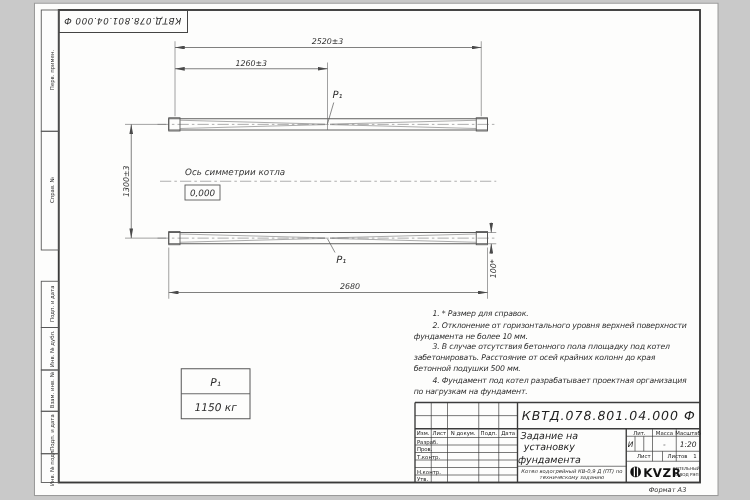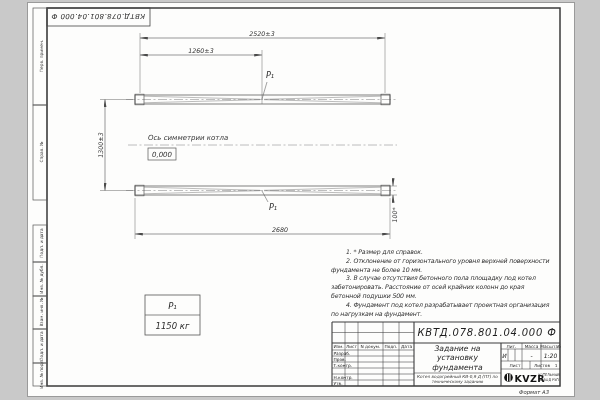--- a/index.html
+++ b/index.html
@@ -3,21 +3,21 @@
 <meta charset="utf-8">
 <style>
   html,body{margin:0;padding:0;width:600px;height:400px;overflow:hidden;
     background:#c9c9c9;font-family:"DejaVu Sans",sans-serif;}
   #sheet{position:absolute;left:27px;top:2px;width:548px;height:395px;
     background:#fdfdfc;border:1px solid #9a9a9a;box-sizing:border-box;}
   svg{position:absolute;left:0;top:0;}
   .notes{position:absolute;left:331px;top:248px;width:224px;
     font-size:6.2px;font-style:italic;line-height:8.8px;letter-spacing:-0.15px;color:#2e2e2e;}
   .notes p{margin:0;text-indent:15px;}
-  .tb-title{position:absolute;left:414px;top:344px;width:87px;height:28px;
+  .tb-title{position:absolute;left:396px;top:344px;width:87px;height:28px;
     display:flex;align-items:center;justify-content:center;text-align:center;border-radius:12px;}
   .tb-title div{width:66px;font-size:7.6px;font-style:italic;line-height:9.4px;color:#222;}
   .tb-sub{position:absolute;left:415px;top:374px;width:85px;height:11px;
     font-size:4.2px;font-style:italic;line-height:5.3px;text-align:center;color:#333;}
   
   .dt{font:italic 6.3px "DejaVu Sans",sans-serif;fill:#333;}
   .dtb{font:italic 8.5px "DejaVu Sans",sans-serif;fill:#2b2b2b;}
   .axl{font:italic 7px "DejaVu Sans",sans-serif;fill:#333;}
   .lt{font:italic 8px "DejaVu Sans",sans-serif;fill:#2b2b2b;}
   .tbs{font:4.3px "DejaVu Sans",sans-serif;fill:#222;}

